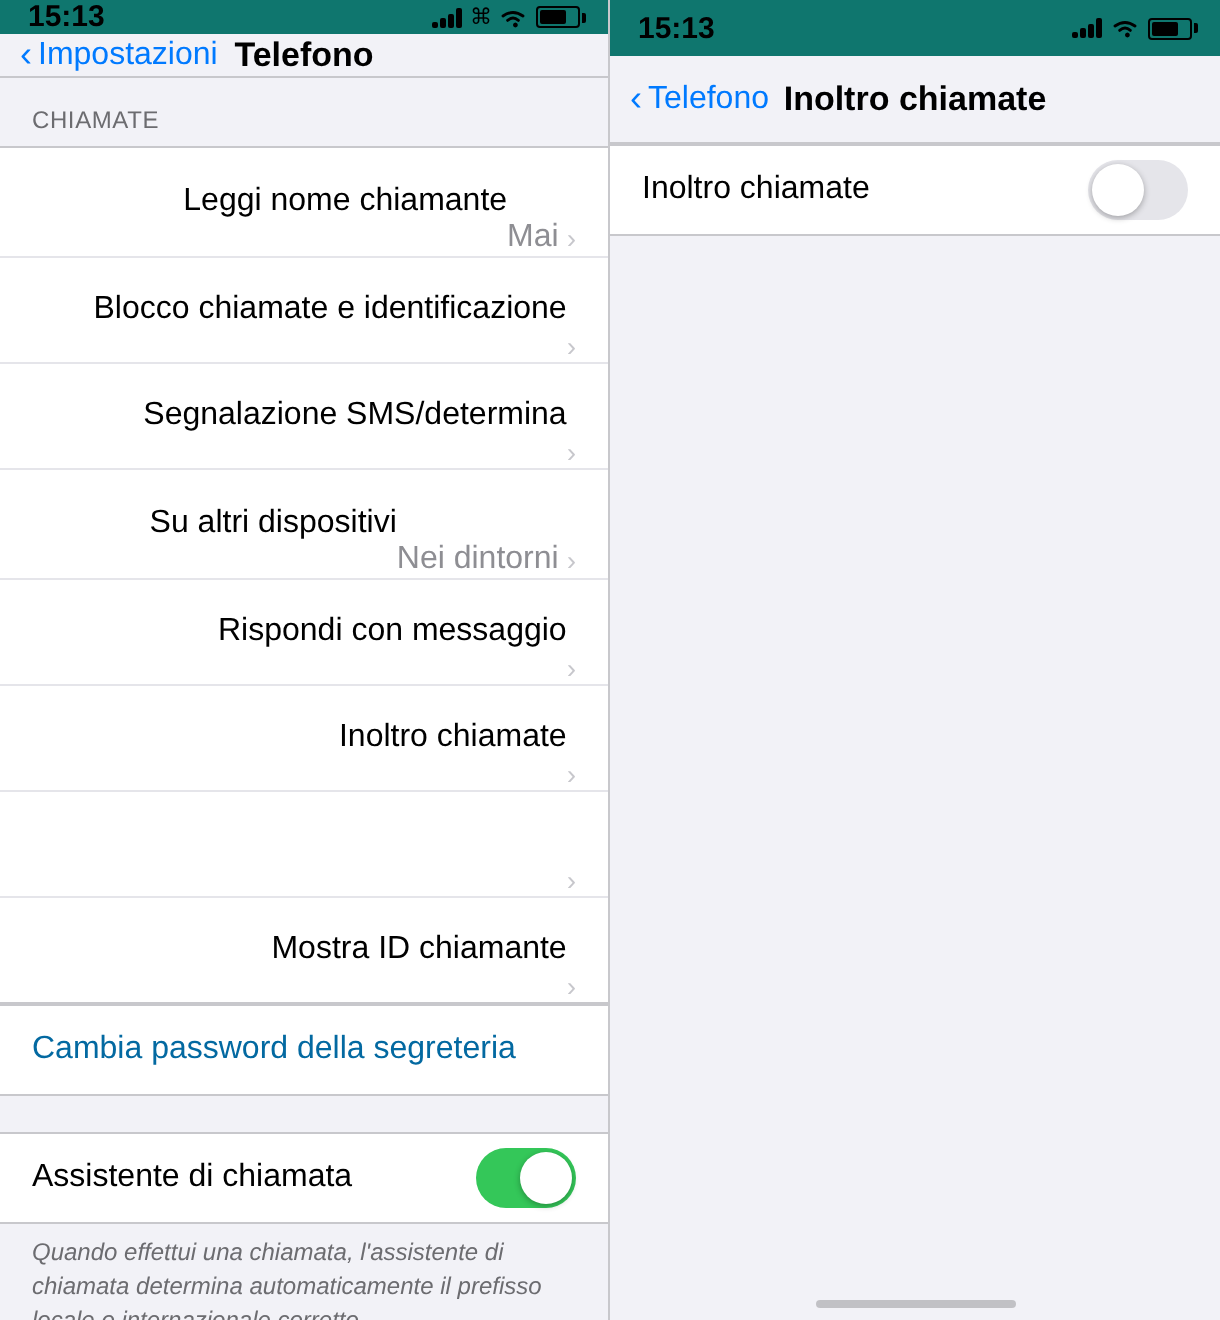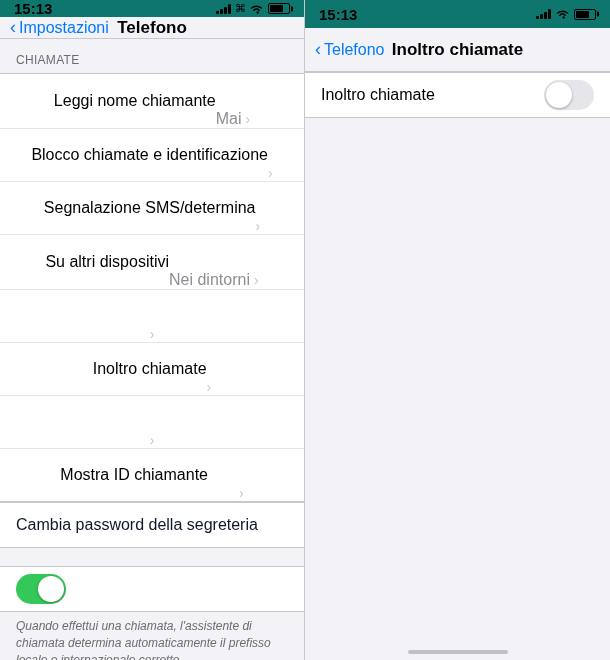--- a/index.html
+++ b/index.html
@@ -145,29 +145,28 @@
     .settings-group {
       background: #fff;
       border-radius: 0;
       border-top: 1px solid #c8c8cc;
       border-bottom: 1px solid #c8c8cc;
       margin-bottom: 0;
     }
     .settings-item {
       display: flex;
       align-items: center;
-      justify-content: center;
+      justify-content: flex-end;
       min-height: 44px;
       padding: 0 16px;
       border-bottom: 1px solid #e5e5ea;
       background: #fff;
     }
     .settings-item:last-child {
       border-bottom: none;
-      gap: 31px;
     }
     .settings-item-left {
       font-size: 16px;
       color: #000;
     }
     .settings-item-right {
       display: flex;
       align-items: center;
       gap: 4px;
       color: #8e8e93;
@@ -192,21 +191,21 @@
       border-bottom: 1px solid #c8c8cc;
     }
     .blue-link-item {
       min-height: 44px;
       display: flex;
       align-items: center;
       padding: 0 16px;
     }
     .blue-link-text {
       font-size: 16px;
-      color: #0f172a;
+      color: #0369a1;
     }
 
     
     .toggle-group {
       background: #fff;
       border-top: 1px solid #c8c8cc;
       border-bottom: 1px solid #c8c8cc;
       margin-top: 18px;
     }
     .toggle-item {
@@ -362,20 +361,21 @@
       </div>
     </div>
     <div class="settings-item">
       <span class="settings-item-left">Su altri dispositivi</span>
       <div class="settings-item-right">
         <span>Nei dintorni</span>
         <span class="chevron-right">›</span>
       </div>
     </div>
     <div class="settings-item">
+      <span class="settings-item-left">Rispondi con messaggio</span>
       <div class="settings-item-right">
         <span class="chevron-right">›</span>
       </div>
     </div>
     <div class="settings-item">
       <span class="settings-item-left">Inoltro chiamate</span>
       <div class="settings-item-right">
         <span class="chevron-right">›</span>
       </div>
     </div>
@@ -395,20 +395,21 @@
   <div class="gap"></div>
 
   <div class="blue-link-group">
     <div class="blue-link-item">
       <span class="blue-link-text">Cambia password della segreteria</span>
     </div>
   </div>
 
   <div class="toggle-group">
     <div class="toggle-item">
+      <span class="toggle-label">Assistente di chiamata</span>
       <div class="toggle-switch">
         <div class="toggle-knob"></div>
       </div>
     </div>
   </div>
 
   <div class="description-text">Quando effettui una chiamata, l'assistente di chiamata determina automaticamente il prefisso locale o internazionale corretto.</div>
 
   <div class="home-indicator">
     <div class="home-bar"></div>

